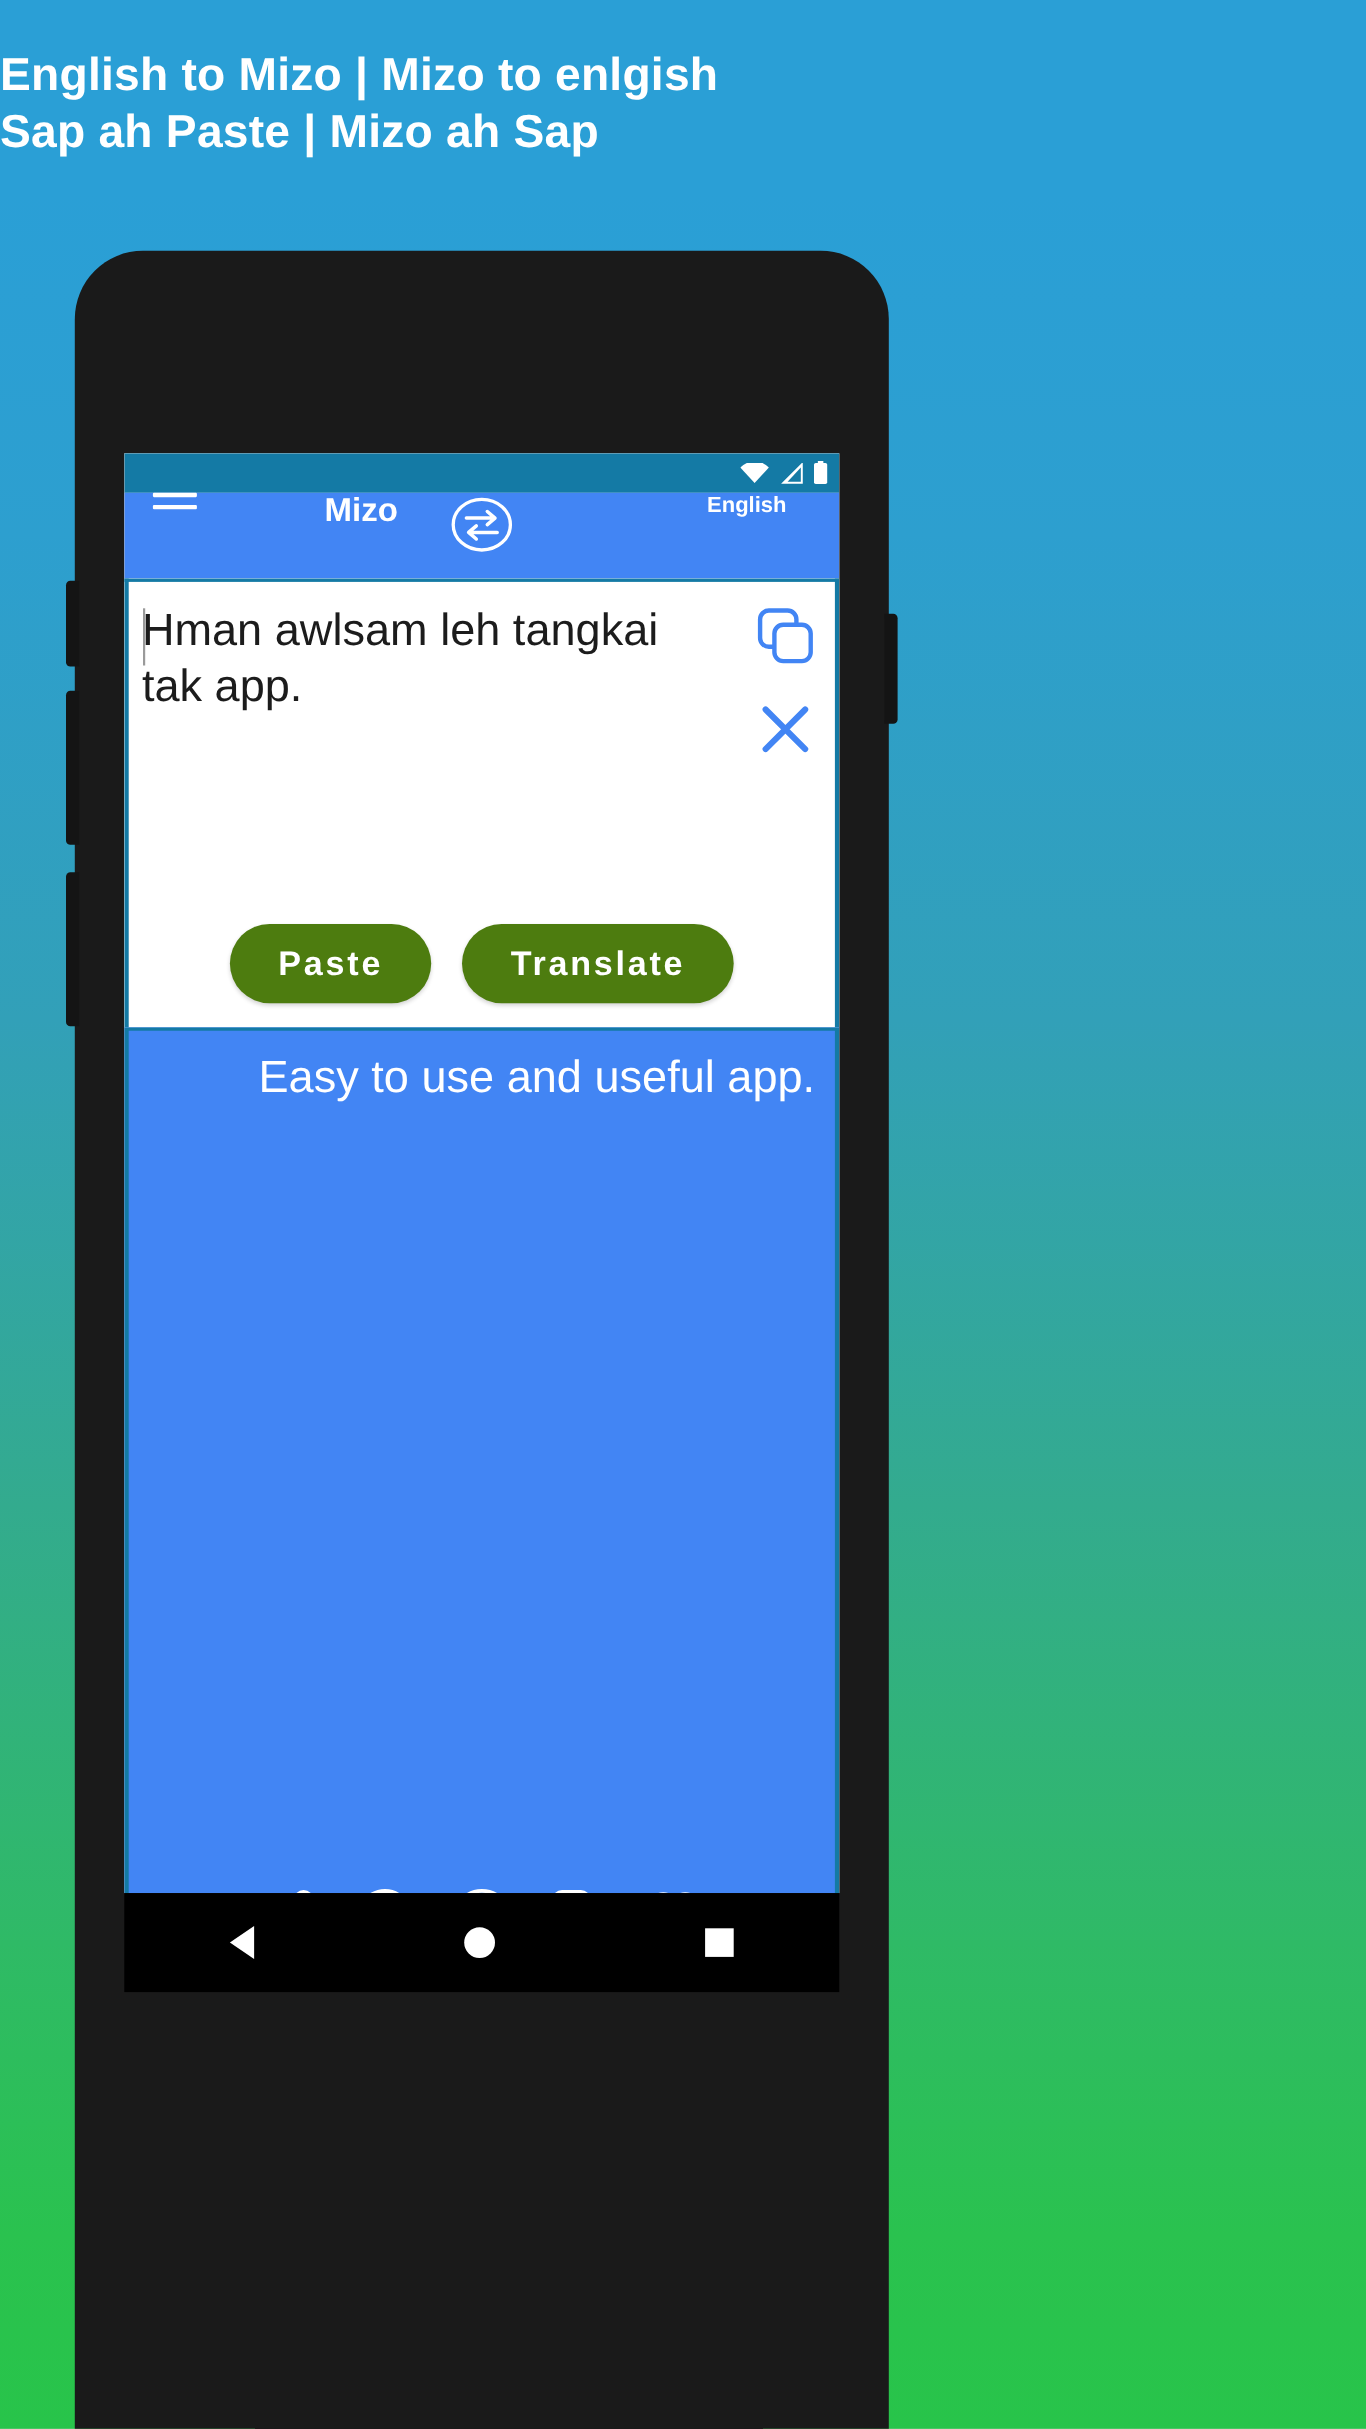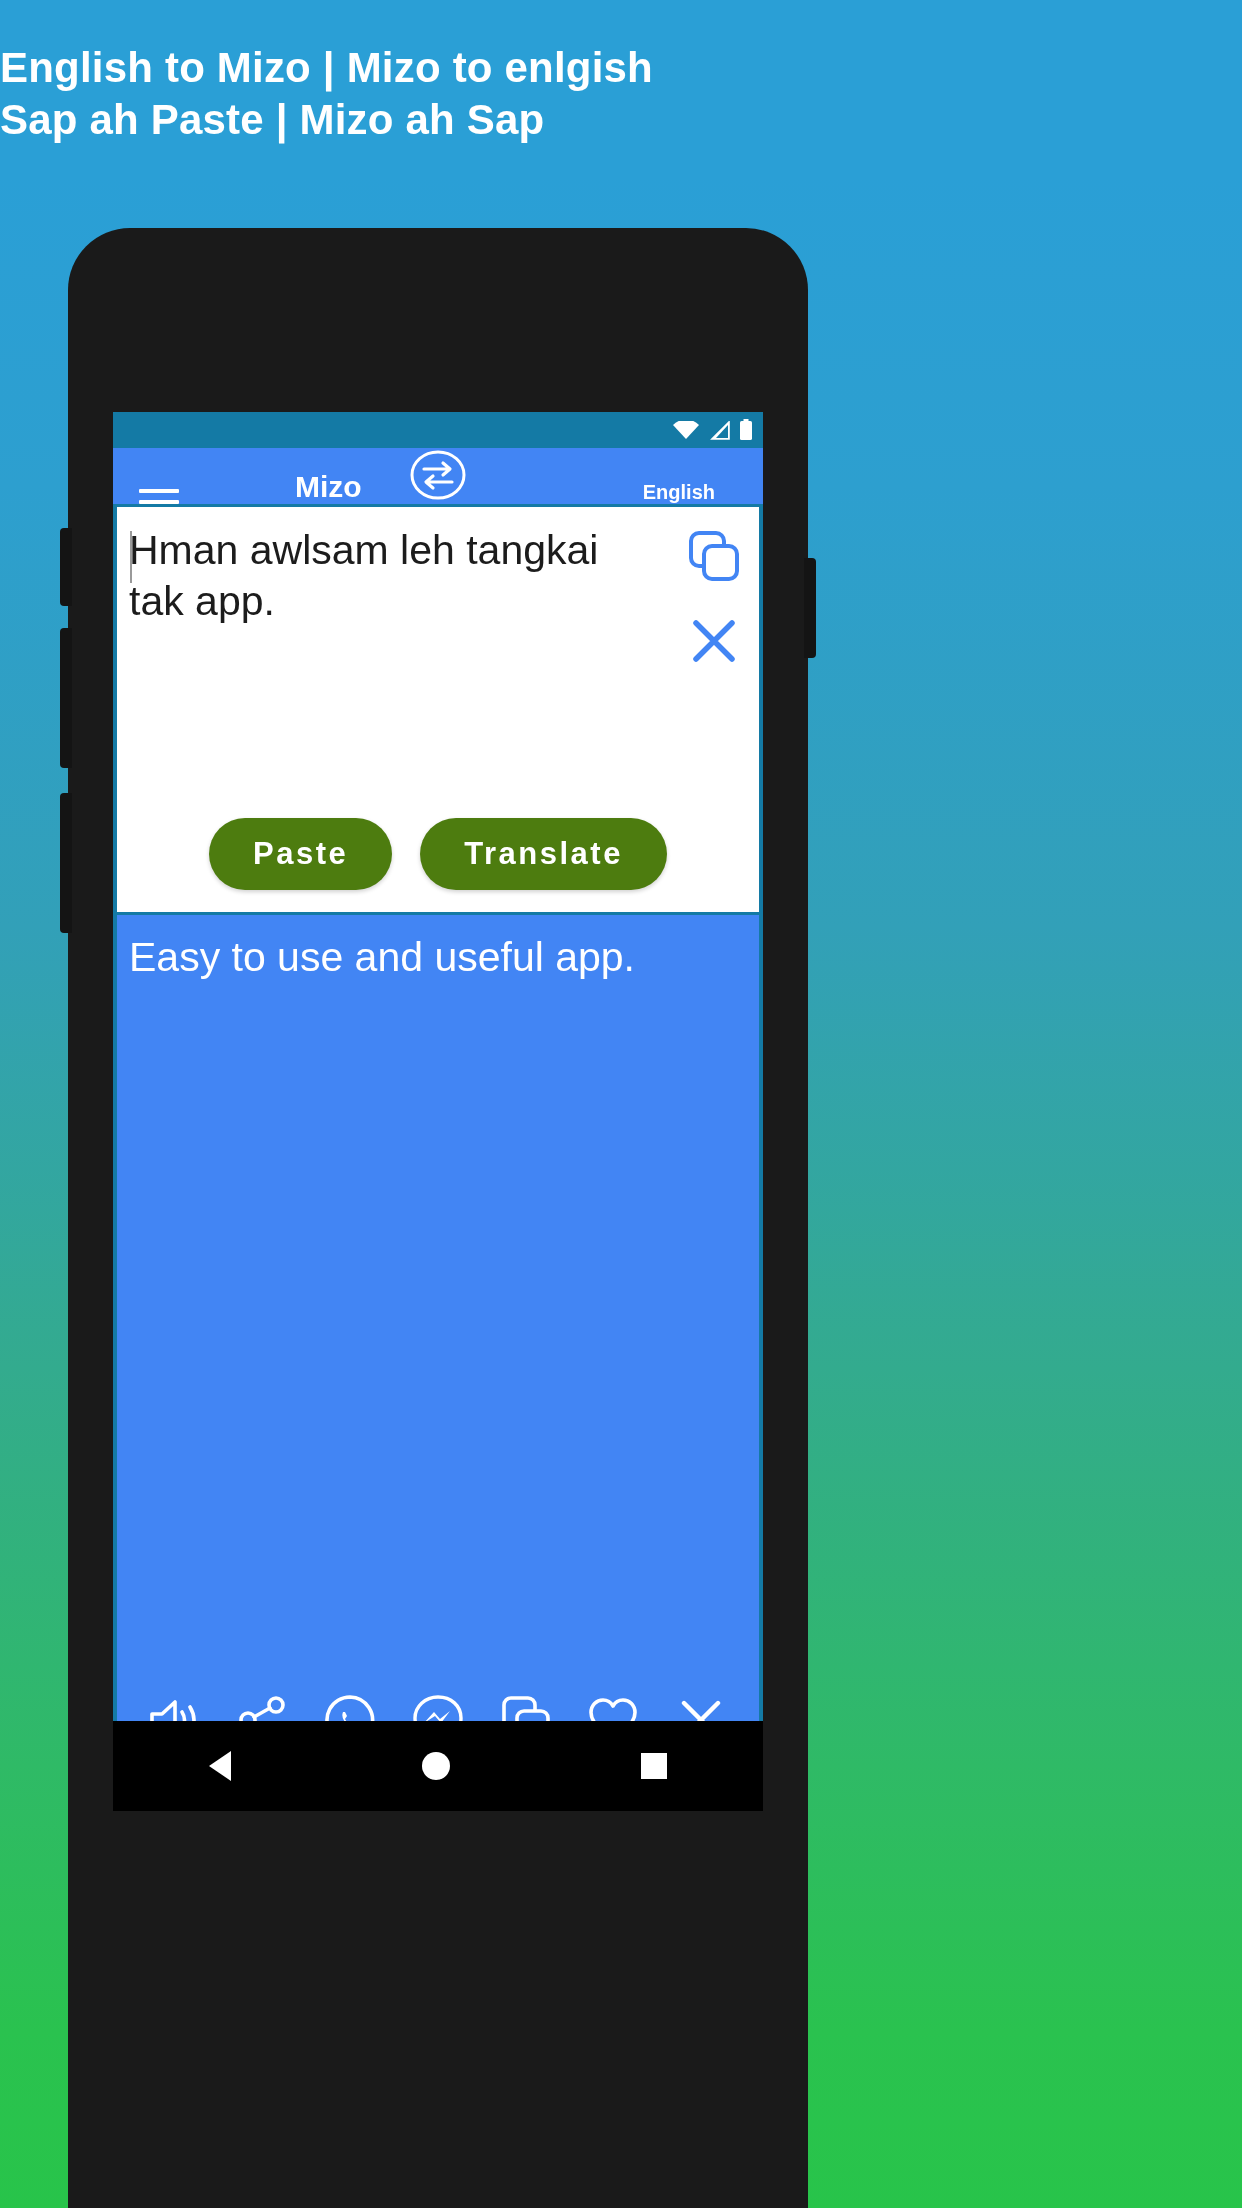--- a/index.html
+++ b/index.html
@@ -54,22 +54,22 @@
   .statusbar {
     height:36px; background:#147aa5;
     display:flex; align-items:center; justify-content:flex-end;
     padding-right:10px; gap:9px;
   }
   .ico-wifi { width:26px; height:18px; position:relative; }
   .ico-wifi svg, .ico-signal svg, .ico-batt svg { display:block; }
 
   
   .appbar {
-    height:56px; background:#4285f4;
-    display:flex; align-items:flex-end; position:relative;
+    height:78px; background:#4285f4;
+    display:flex; align-items:flex-start; position:relative;
   }
   .hamburger {
     width:40px; margin-left:26px;
     display:flex; flex-direction:column; gap:7px; cursor:pointer;
   }
   .hamburger span { display:block; height:4px; background:#fff; border-radius:1px; }
   .lang-left {
     position:absolute; left:182px; color:#fff; font-weight:bold; font-size:30px;
   }
   .swap-btn {
@@ -114,20 +114,21 @@
   }
 
   
   .output-panel {
     position:relative; height:866px; background:#4285f4;
     border-top:3px solid #147aa5;
     border-left:4px solid #147aa5;
     border-right:4px solid #147aa5;
     border-bottom:4px solid #147aa5;
     padding:16px 18px 5px 12px;
+    text-align:right;
   }
   .output-text { font-size:41px; line-height:52px; color:#ffffff; }
 
   .action-bar {
     position:absolute; left:0; right:0; bottom:26px;
     display:flex; align-items:center; justify-content:space-around;
     padding:0 14px;
   }
   .action-bar > div { width:62px; height:56px; display:flex; align-items:center; justify-content:center; cursor:pointer; }
 

